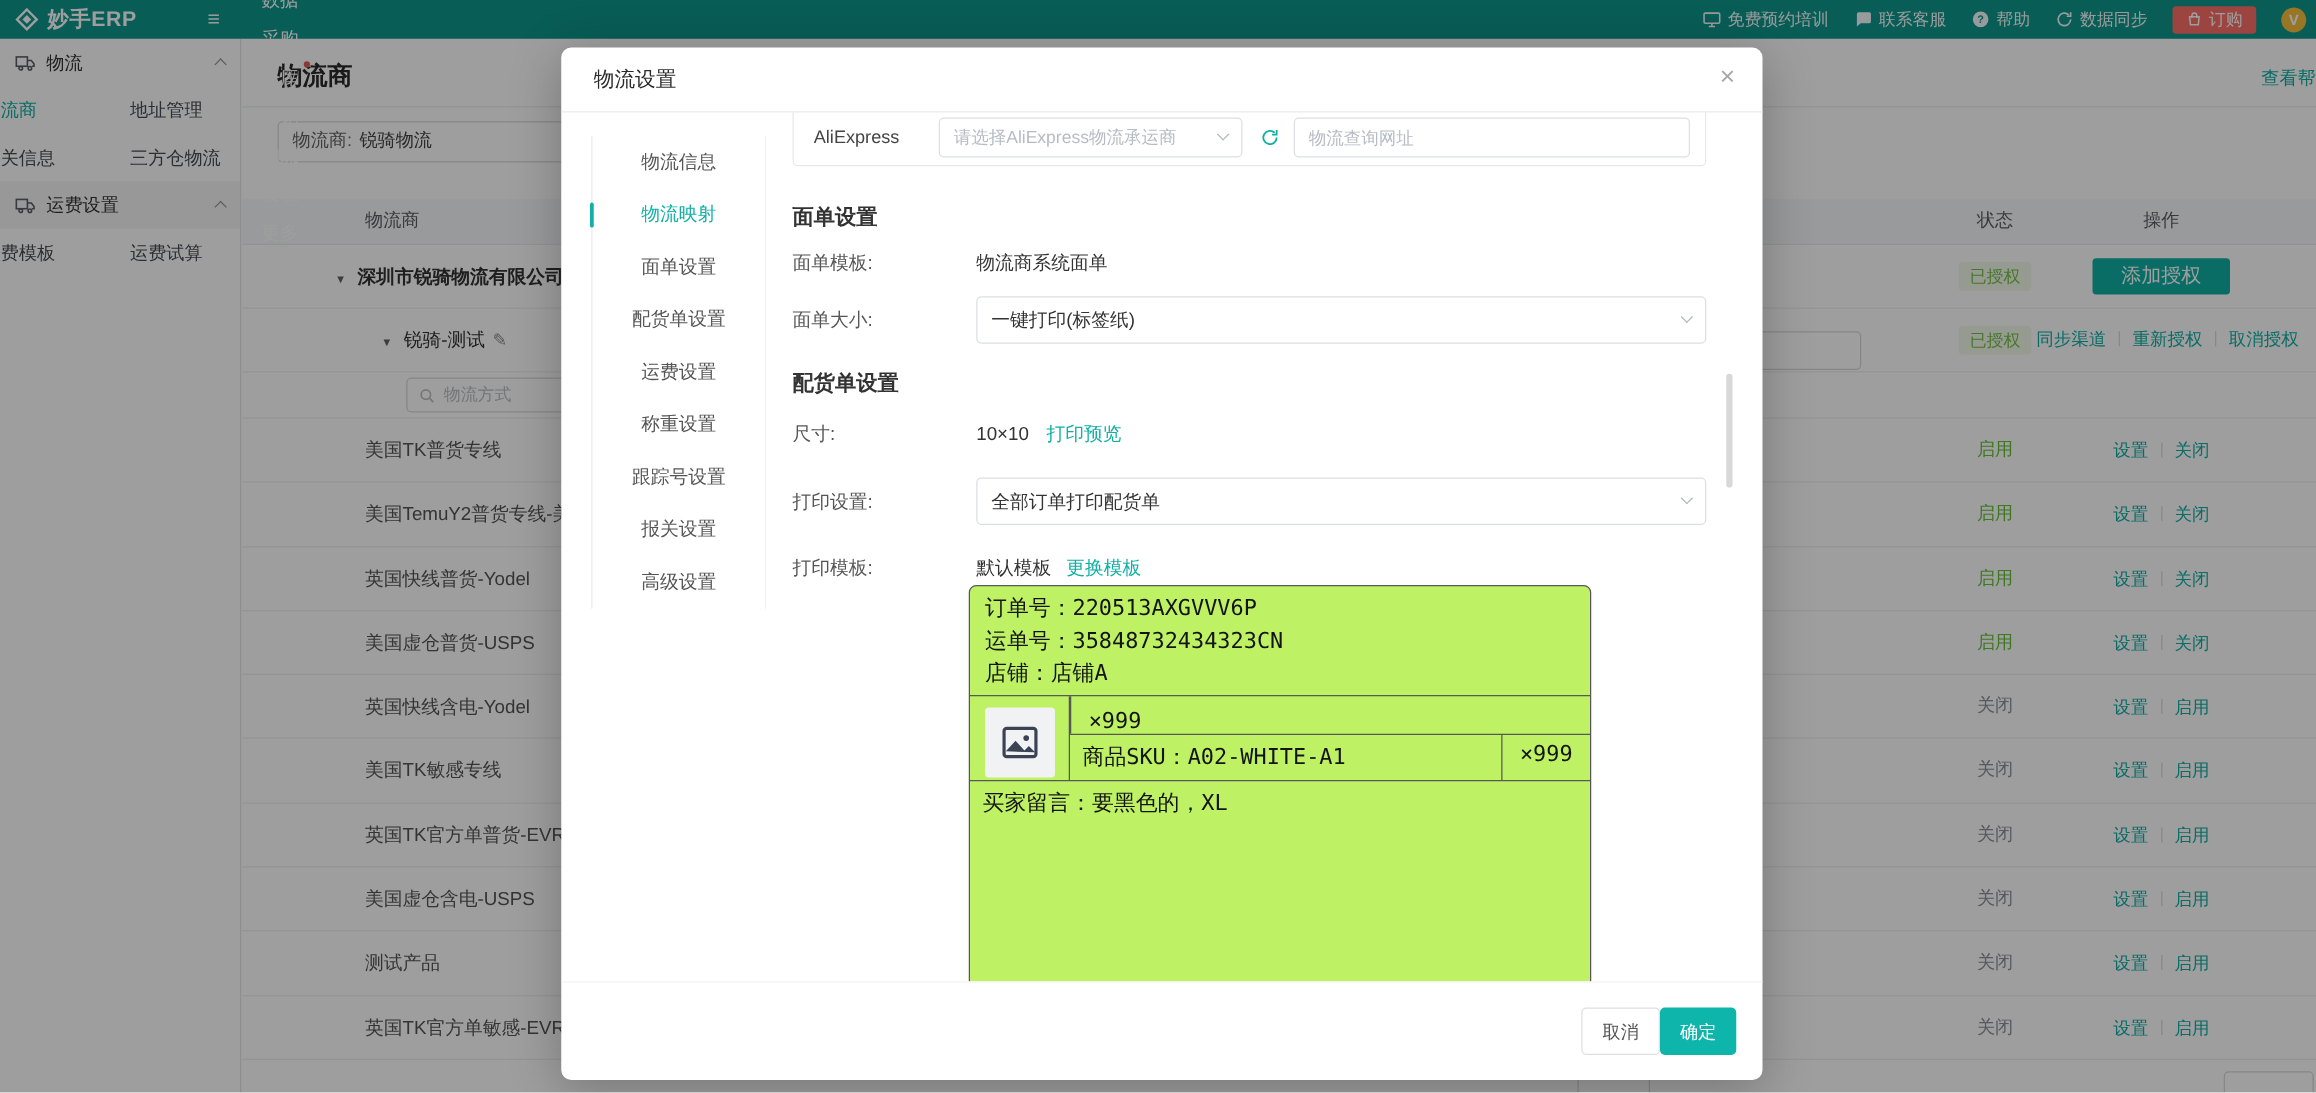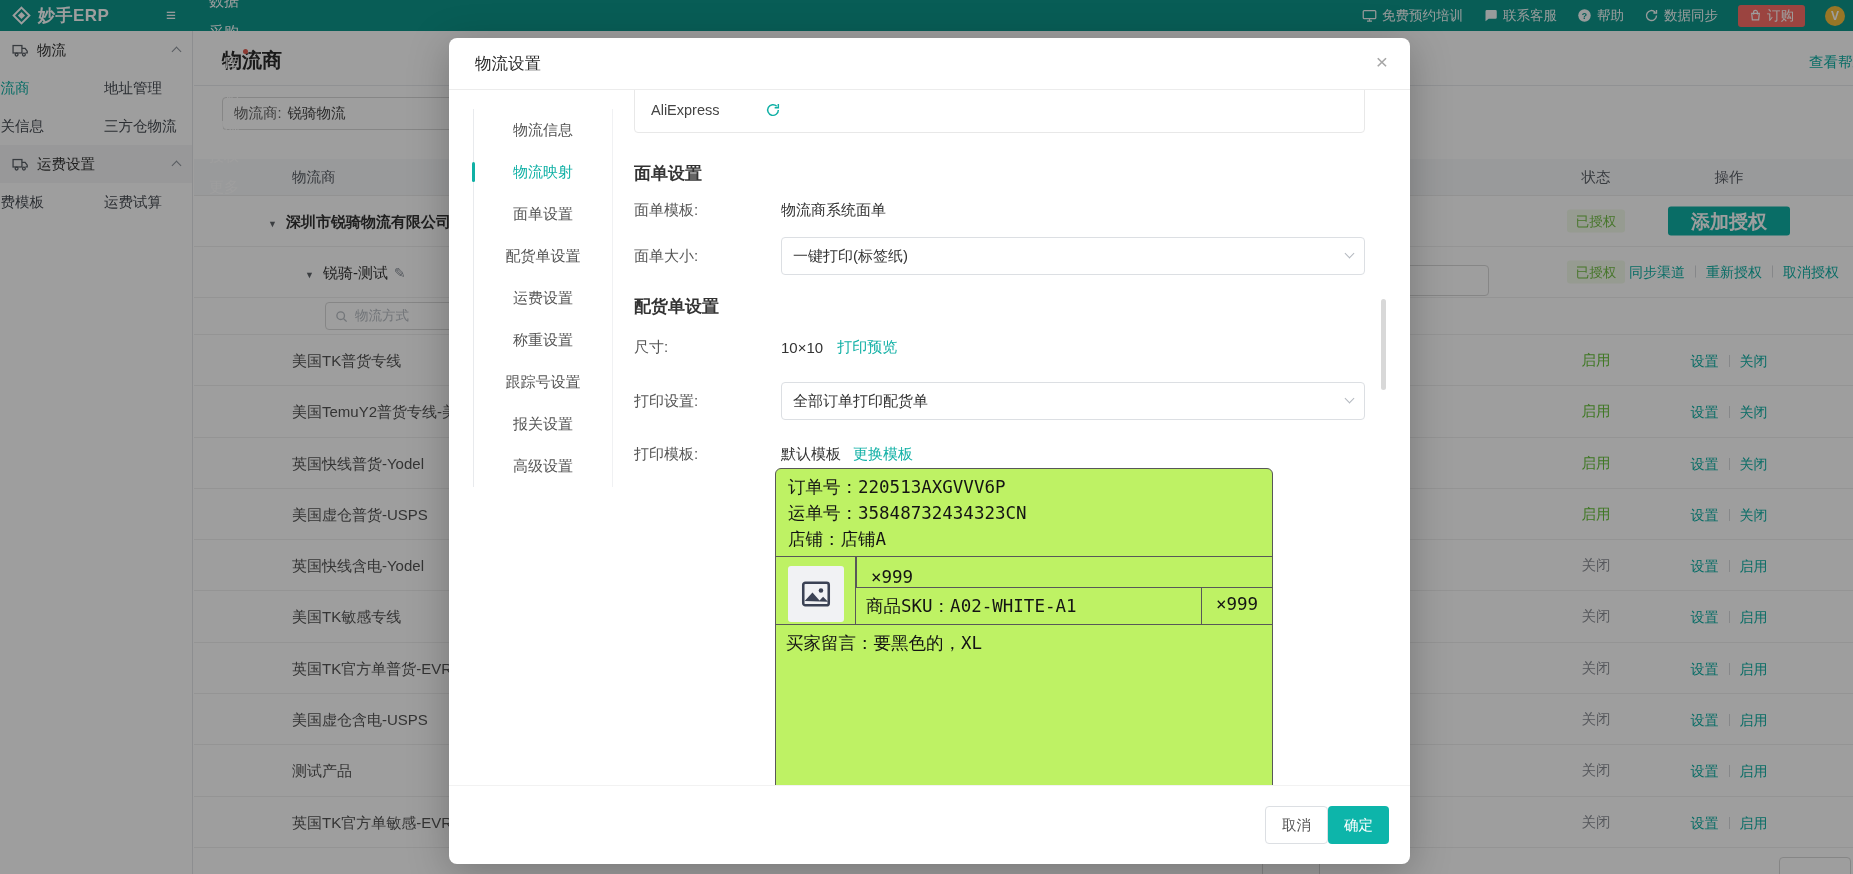--- a/index.html
+++ b/index.html
@@ -53,21 +53,21 @@
   .trow.h51{height:51.3px;}
   .trow.h51 .rname{position:absolute;left:98px;top:0;line-height:51.3px;color:#555;white-space:nowrap;}
   .caret{font-size:9px;color:#5f6469;margin-right:9px;cursor:pointer;}
   .prov-row{height:51px;}
   .prov-name{position:absolute;left:74px;line-height:51px;font-weight:600;color:#333;white-space:nowrap;cursor:default;}
   .chan-row{height:51px;}
   .chan-name{position:absolute;left:111px;line-height:51px;color:#333;white-space:nowrap;}
   .pencil{color:#8a9099;font-size:14px;margin-left:6px;cursor:pointer;}
   .vmid{top:50%;transform:translateY(-50%);}
   .badge-green{display:inline-block;padding:3px 9px;background:#f2faea;color:#74bf47;border-radius:3px;font-size:13.5px;line-height:17px;}
-  .btn-teal{display:inline-block;background:var(--accent);color:#fff;border-radius:3px;padding:7px 23px;font-size:19px;cursor:pointer;line-height:15px;font-weight:bold;}
+  .btn-teal{display:inline-block;background:var(--accent);color:#fff;border-radius:3px;padding:7px 23px;font-size:16px;cursor:pointer;line-height:15px;}
   .link{color:var(--accent);font-size:14px;cursor:pointer;white-space:nowrap;}
   .vsep{display:inline-block;width:1px;height:12px;background:#d8dadd;margin:0 10px;vertical-align:-1px;}
   .search-row{height:37px;position:relative;border-bottom:1px solid #efefef;}
   .search-input{position:absolute;left:131px;top:4px;width:210px;height:28px;border:1px solid #d9d9d9;border-radius:4px;display:flex;align-items:center;padding:0 9px;gap:7px;color:#b9bec4;font-size:13.5px;cursor:text;}
   .frag-input{position:absolute;left:1058px;top:-33px;width:237px;height:31px;border:1px solid #d9d9d9;border-radius:4px;background:#fff;}
   .stext{line-height:51.3px;font-size:14.5px;}
   .stext.green{color:var(--green);}
   .stext.gray{color:#8d9097;}
   .acts{top:0;line-height:51.3px;}
   .page-frag{position:absolute;border:1px solid #d9d9d9;border-radius:4px;height:30px;background:#fff;top:826px;}
@@ -362,25 +362,30 @@
           <div class="mmi">称重设置</div>
           <div class="mmi">跟踪号设置</div>
           <div class="mmi">报关设置</div>
           <div class="mmi">高级设置</div>
         </div>
 
       <div class="m-content">
         <div class="ali-box">
           <div class="ali-row">
             <span class="ali-label">AliExpress</span>
+            <div class="sel ali-sel">
+              <span class="ph">请选择AliExpress物流承运商</span>
+              <span class="chev-dn"></span>
+            </div>
             <span class="refresh">
                 <svg width="16" height="16" viewBox="0 0 24 24" fill="none" stroke="#10b0a5" stroke-width="2.2">
                   <path d="M20 12a8 8 0 1 1-2.4-5.7M20 3v5.5h-5.5"></path>
                 </svg>
               </span>
+            <input class="ali-url" type="text" placeholder="物流查询网址" style="">
           </div>
         </div>
 
         <div class="sec-h" style="top:72px;">面单设置</div>
 
         <div class="frow" style="top:108px;height:24px;">
           <span class="flabel">面单模板:</span>
           <span class="fval">物流商系统面单</span>
         </div>
 

